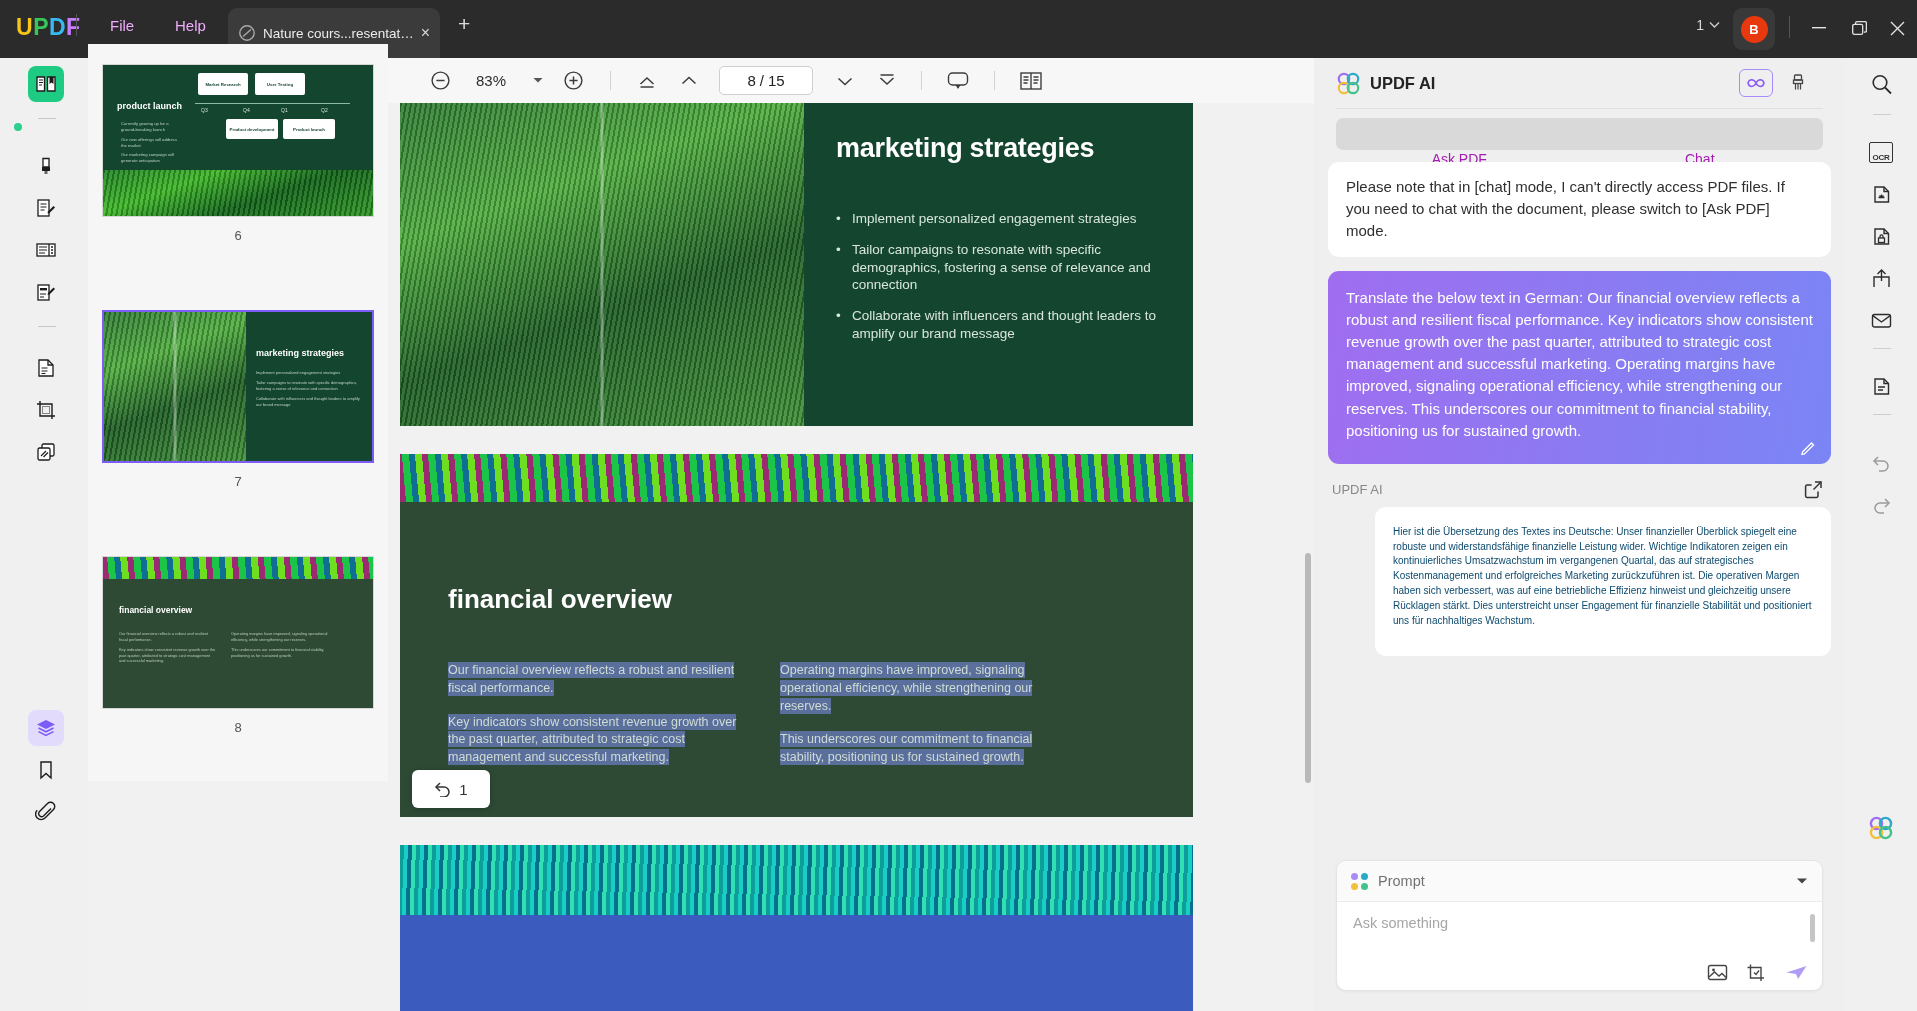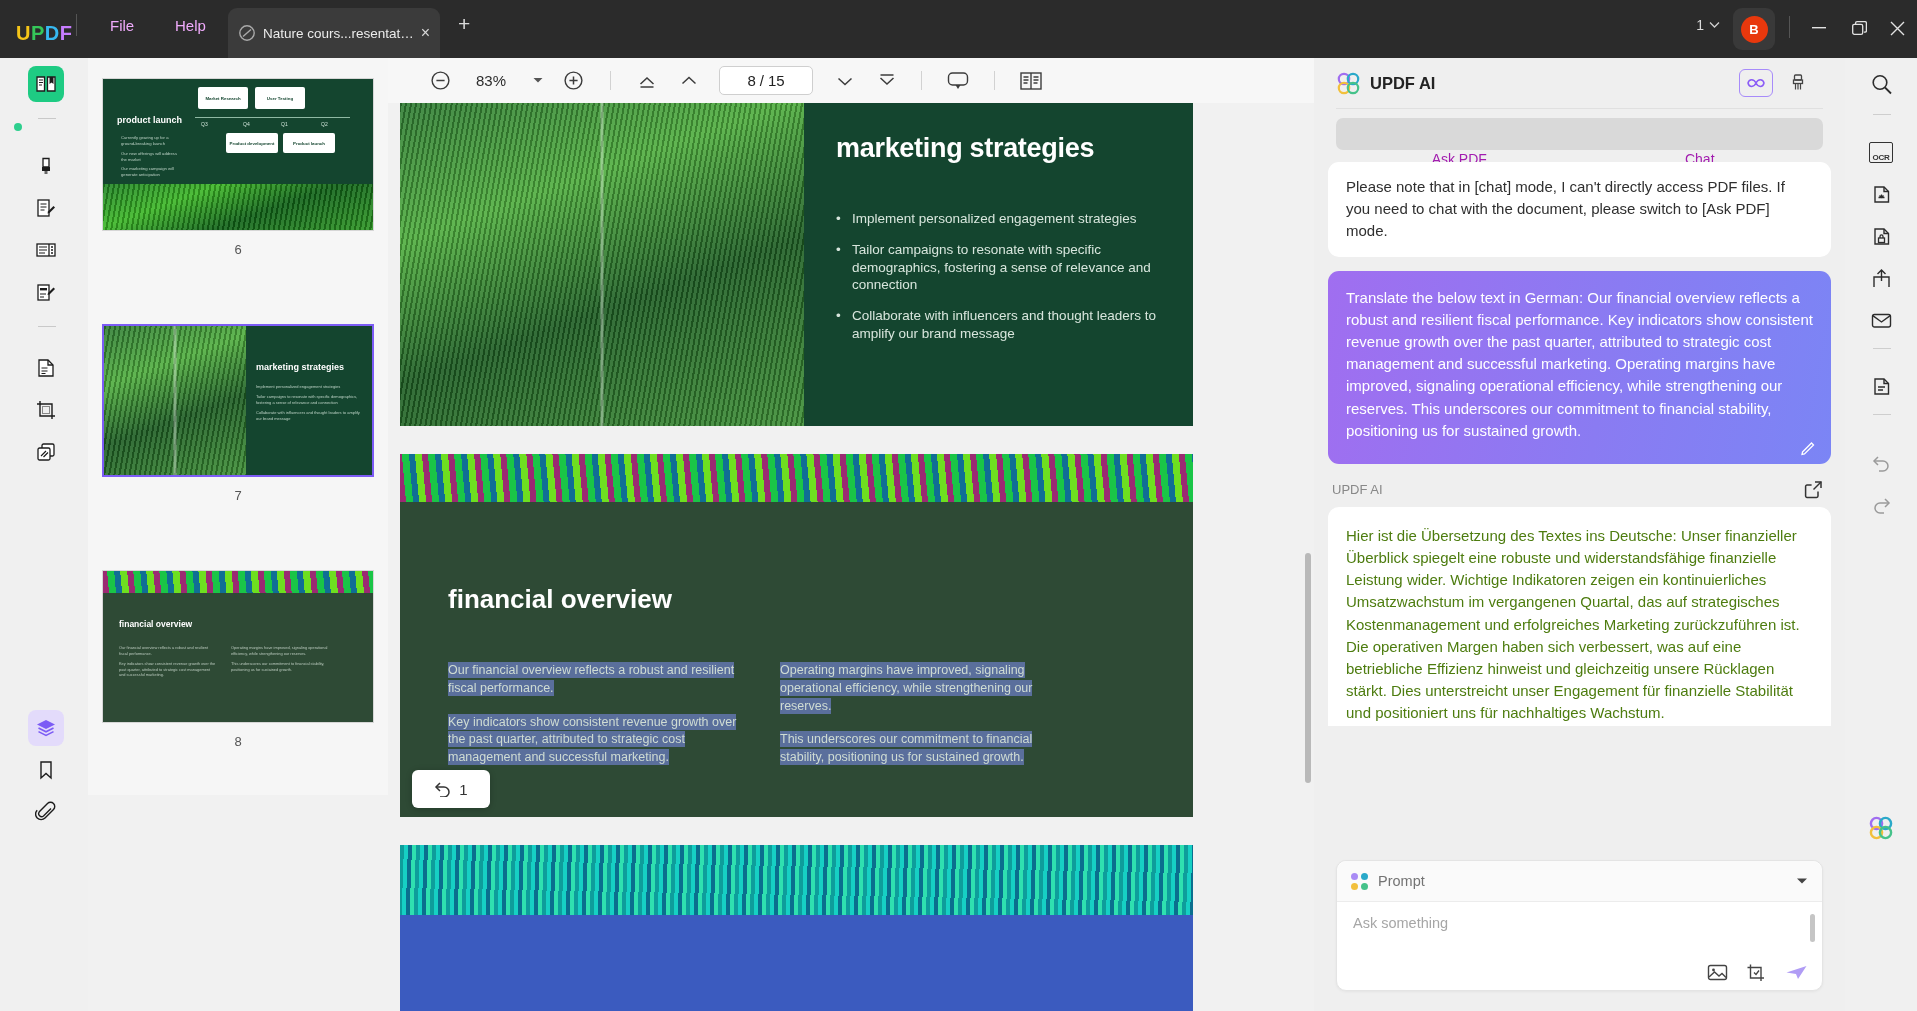--- a/index.html
+++ b/index.html
@@ -10,22 +10,22 @@
     background: #f1f1f1;
   }
 
   
   .titlebar {
     position: absolute; top: 0; left: 0; width: 1917px; height: 58px;
     background: #2b2b2b;
     display: flex; align-items: flex-end;
   }
   .logo {
-    position: absolute; left: 16px; top: 22px;
-    font-size: 20px; font-weight: bold; letter-spacing: .5px;
+    position: absolute; left: 16px; top: 14px;
+    font-size: 23px; font-weight: bold; letter-spacing: .5px;
   }
   .logo span:nth-child(1){ color:#f5c518; }
   .logo span:nth-child(2){ color:#35c759; }
   .logo span:nth-child(3){ color:#37b9f1; }
   .logo span:nth-child(4){ color:#c77dff; }
   .tb-div { position:absolute; left:76px; top:14px; width:1px; height:22px; background:#555; }
   .menu-item {
     position: absolute; top: 13px;
     color: #f0abfc; font-size: 15px; padding: 4px 10px; border-radius: 4px;
     cursor: default;
@@ -95,21 +95,21 @@
   .rail-sep {
     position: absolute; left: 38px; width: 18px; height: 1px; background: #c9c9c9;
   }
   .rail-dot {
     position:absolute; left:14px; top:65px; width:8px; height:8px;
     border-radius:50%; background:#2ecf8e;
   }
 
   
   .thumbs {
-    position: absolute; left: 88px; top: 58px; width: 300px; height: 737px;
+    position: absolute; left: 88px; top: 44px; width: 300px; height: 737px;
     background: #f6f6f6; overflow: hidden;
   }
   .thumb {
     position: absolute; left: 0; width: 300px;
   }
   .thumb-img {
     position: relative; margin: 0 auto; width: 272px; height: 153px;
     border: 1px solid #d6d6d6; background: #14452f; overflow: hidden;
   }
   .thumb.selected .thumb-img { border: 2px solid #7c5cf5; }
@@ -256,21 +256,21 @@
   }
   .edit-icon { position: absolute; right: 14px; bottom: 8px; color: rgba(255,255,255,.9); }
   .ai-label-row {
     margin-top: 16px; display: flex; align-items: center; justify-content: space-between;
     padding: 0 8px 0 4px;
   }
   .ai-label { font-size: 13px; color: #888; }
   .bubble-ai2 {
     margin-top: 8px;
     background: #fff; border-radius: 11px; padding: 18px 18px 10px 18px;
-    color: #4d7c0f; font-size: 15px; line-height: 1.48;
+    color: #0c4a6e; font-size: 10px; line-height: 1.48; margin-left: 47px;
   }
   .ai-actions {
     display: flex; justify-content: flex-end; align-items: center; gap: 18px;
     padding: 14px 6px 4px 0; color: #555;
   }
 
   .composer {
     position: absolute; left: 22px; bottom: 20px; width: 487px; height: 131px;
     background: #fff; border-radius: 10px; border: 1px solid #e4e4e4;
     box-shadow: 0 1px 3px rgba(0,0,0,.05);

